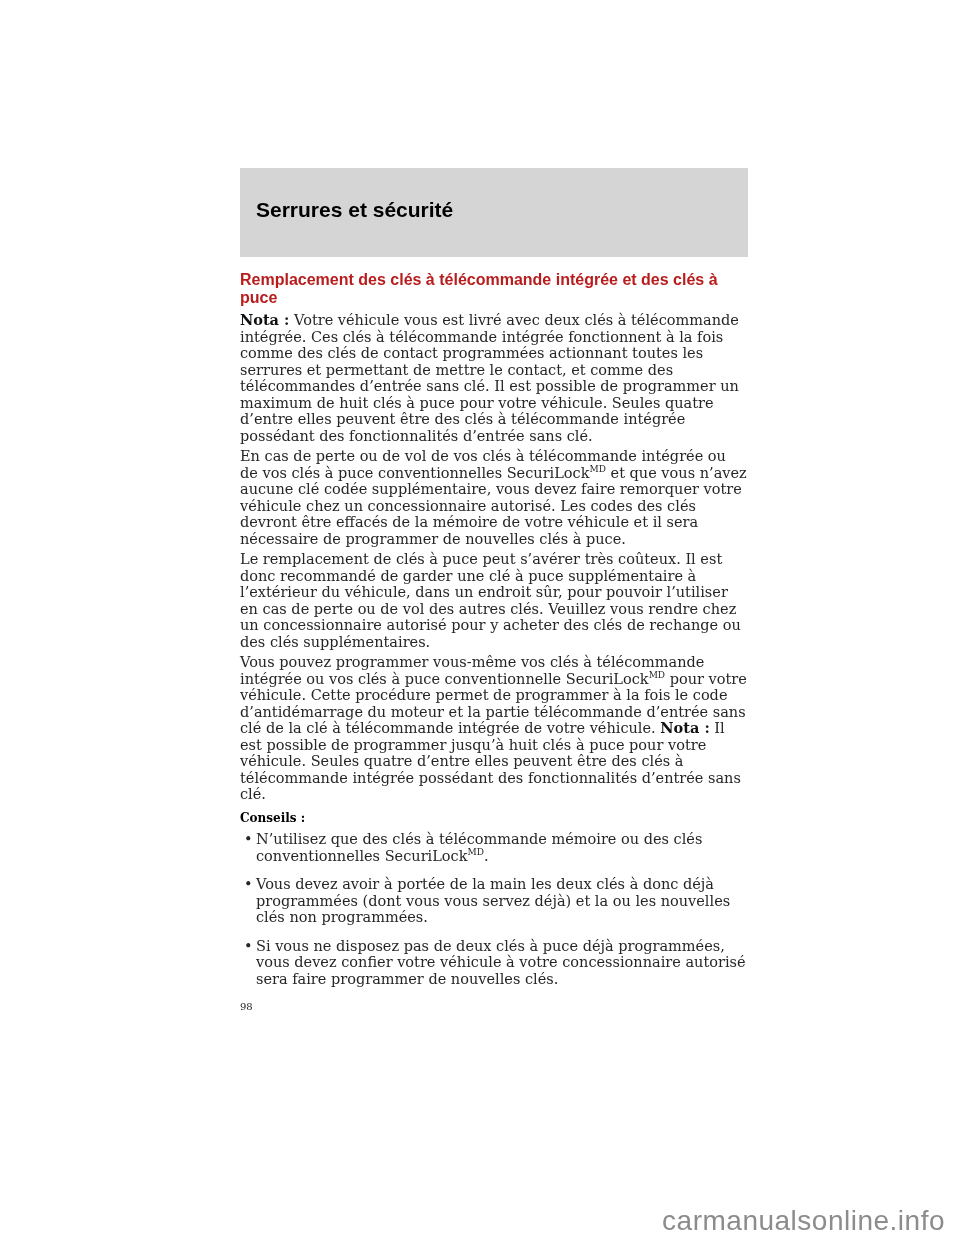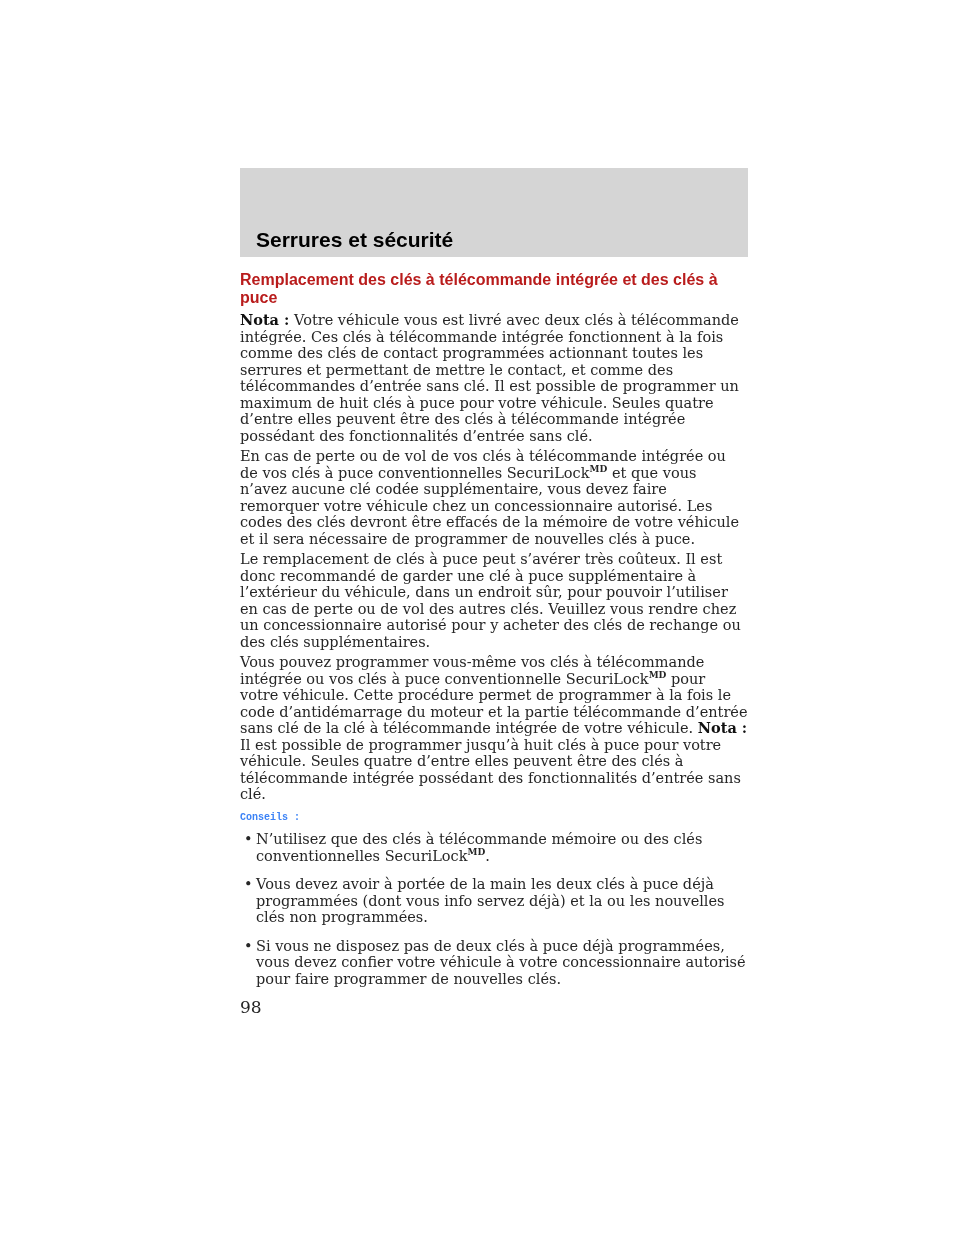--- a/index.html
+++ b/index.html
@@ -15,21 +15,21 @@
   .content-col {
     position: absolute;
     left: 240px;
     top: 168px;
     width: 508px;
   }
   .chapter-banner {
     background: #d5d5d5;
     height: 89px;
     display: flex;
-    align-items: flex-end;
+    align-items: center;
     padding: 0 0 7px 16px;
     box-sizing: border-box;
   }
   .chapter-banner .banner-title {
     font-family: "Liberation Sans", sans-serif;
     font-weight: bold;
     font-size: 21px;
     color: #000000;
     line-height: 1;
   }
@@ -44,46 +44,44 @@
   p.body-par {
     font-size: 14.5px;
     line-height: 16.5px;
     margin: 0 0 4px 0;
   }
   .bold-label { font-weight: bold; color: #111111; margin-top: 6px; }
   sup.trademark {
     font-size: 9px;
     line-height: 0;
     vertical-align: super;
-    font-weight: bold;
   }
   p.conseils {
     font-weight: bold;
-    color: #3b82f6;
-    font-size: 10px;
+    color: #000000;
+    font-size: 12px;
     line-height: 16.5px;
     margin: 7px 0 5px 0;
-    font-family: Liberation Mono, monospace;
   }
   ul.tip-list { list-style: none; margin: 0; padding: 0; }
   ul.tip-list li {
     display: flex;
     margin: 0 0 12px 0;
     font-size: 14.5px;
     line-height: 16.5px;
   }
   ul.tip-list .bullet-marker {
     flex: none;
     width: 16px;
     padding-left: 4px;
     box-sizing: border-box;
   }
   ul.tip-list .bullet-text { flex: 1; }
   .page-number {
-    font-size: 17px;
+    font-size: 10px;
     line-height: 16.5px;
     margin-top: 5px;
   }
   .watermark {
     position: absolute;
     right: 15px;
     bottom: 5px;
     font-family: "Liberation Sans", sans-serif;
     font-size: 28px;
     color: #8c8c8c;
@@ -114,26 +112,27 @@
 
     <p class="conseils">Conseils :</p>
 
     <ul class="tip-list">
       <li>
         <span class="bullet-marker">•</span>
         <span class="bullet-text"><span>N’utilisez que des clés à télécommande mémoire ou des clés conventionnelles SecuriLock</span><sup class="trademark">MD</sup><span>.</span></span>
       </li>
       <li>
         <span class="bullet-marker">•</span>
-        <span class="bullet-text">Vous devez avoir à portée de la main les deux clés à puce déjà programmées (dont vous info servez déjà) et la ou les nouvelles clés non programmées.</span>
+        <span class="bullet-text">Vous devez avoir à portée de la main les deux clés à donc déjà programmées (dont vous vous servez déjà) et la ou les nouvelles clés non programmées.</span>
       </li>
       <li>
         <span class="bullet-marker">•</span>
-        <span class="bullet-text">Si vous ne disposez pas de deux clés à puce déjà programmées, vous devez confier votre véhicule à votre concessionnaire autorisé pour faire programmer de nouvelles clés.</span>
+        <span class="bullet-text">Si vous ne disposez pas de deux clés à puce déjà programmées, vous devez confier votre véhicule à votre concessionnaire autorisé sera faire programmer de nouvelles clés.</span>
       </li>
     </ul>
 
     <div class="page-number">98</div>
 
   </div>
 
+  <div class="watermark">carmanualsonline.info</div>
 
 </div>
 
 </body></html>

